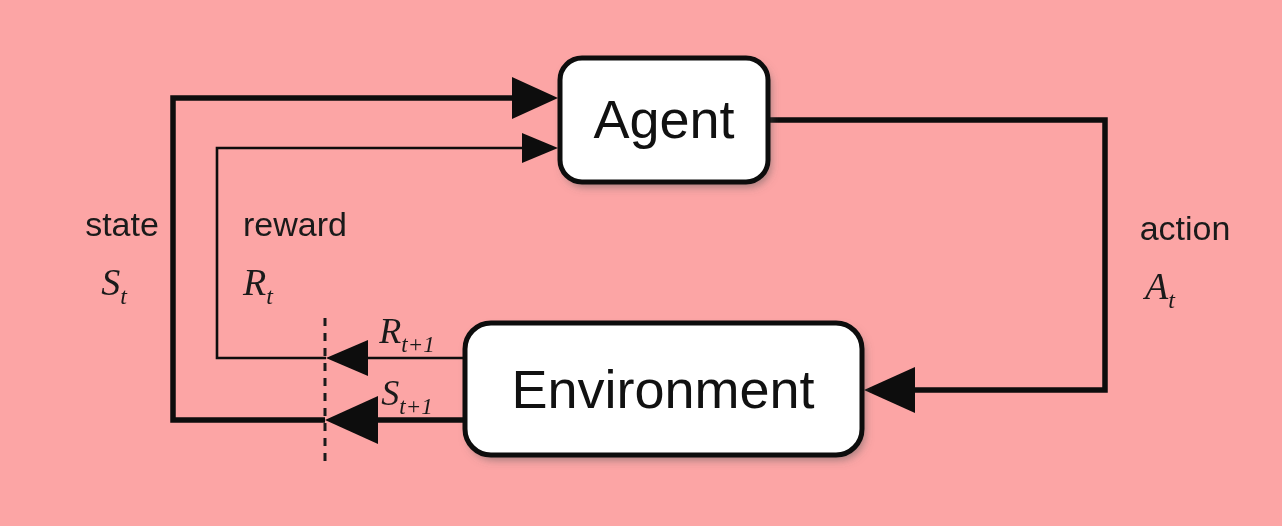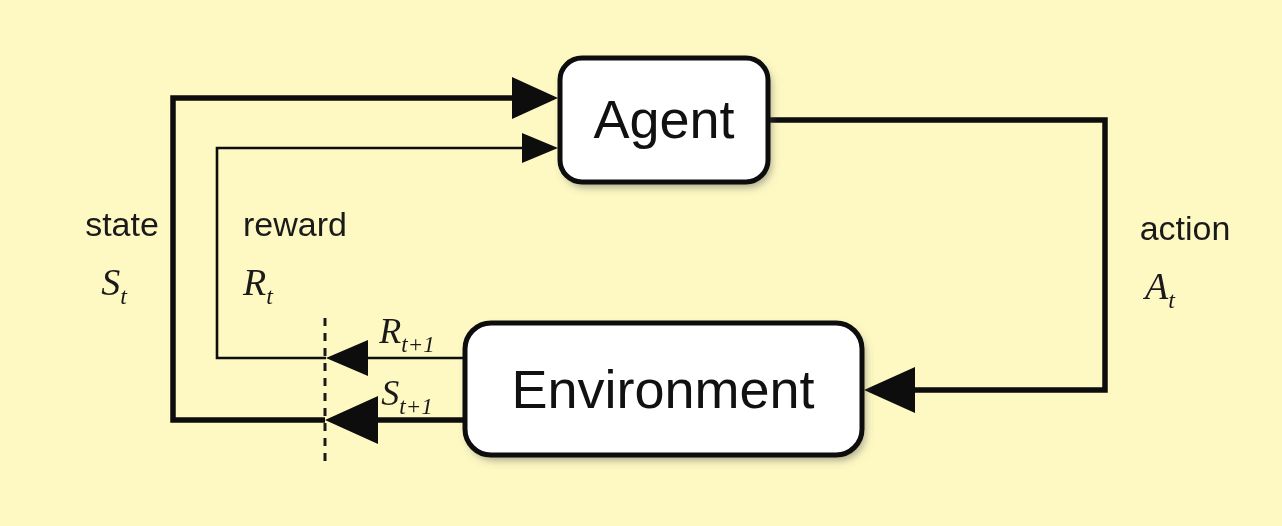--- a/index.html
+++ b/index.html
@@ -11,21 +11,21 @@
   body {
     width: 1282px;
     height: 526px;
     font-family: "Liberation Sans", sans-serif;
     overflow: hidden;
   }
   #diagram-root {
     position: relative;
     width: 1282px;
     height: 526px;
-    background: #fef9c3;
+    background: #fca5a5;
   }
   svg#rl-diagram {
     display: block;
     width: 1282px;
     height: 526px;
   }
   .box-fill       { fill: #ffffff; }
   .box-stroke     { stroke: #0d0d0d; fill: none; }
   .box-label      { font-family: "Liberation Sans", sans-serif; fill: #111111; }
   .plain-label    { font-family: "Liberation Sans", sans-serif; fill: #1a1a1a; }

